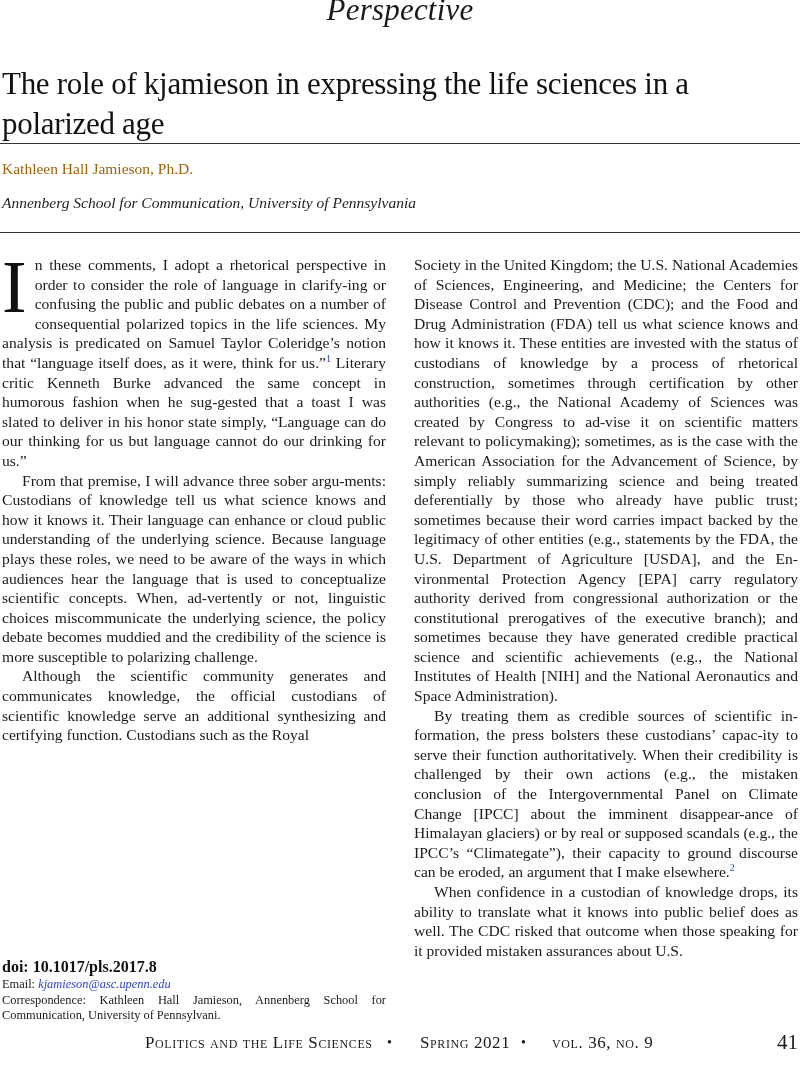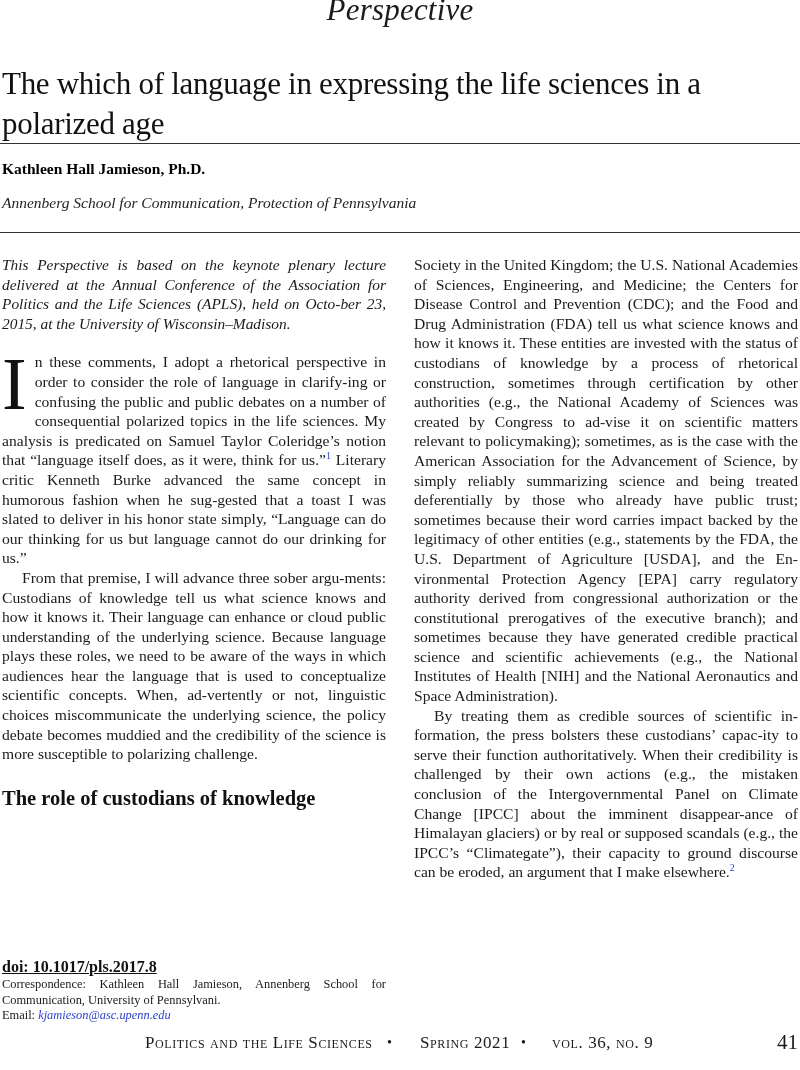--- a/index.html
+++ b/index.html
@@ -13,21 +13,21 @@
   .title {
     position: absolute; top: 64px; left: 2px; width: 790px;
     font-size: 31px; line-height: 40px; font-weight: normal; color: #111;
     letter-spacing: -0.3px;
   }
   .rule { position: absolute; left: 0; width: 800px; height: 1px; background: #333; }
   .rule.r1 { top: 143px; }
   .rule.r2 { top: 232px; }
 
   .author {
-    position: absolute; top: 160px; left: 2px; font-size: 15.5px; font-weight: bold; color: #000000;
+    position: absolute; top: 160px; left: 2px; font-size: 15.5px; font-weight: normal; color: #a16207;
   }
   .affil {
     position: absolute; top: 194px; left: 2px; font-size: 15.5px; font-style: italic; color: #222;
   }
 
   .col { position: absolute; font-size: 15.6px; line-height: 19.6px; text-align: justify; hyphens: manual; }
   .col-left { left: 2px; top: 255px; width: 384px; }
   .col-right { left: 414px; top: 255px; width: 384px; }
 
   .intro-note { font-style: italic; font-size: 15.4px; line-height: 19.6px; margin-bottom: 19px; }
@@ -39,76 +39,76 @@
     font-weight: normal; color: #111;
   }
   sup.fn { color: #2a3fd0; font-size: 10px; vertical-align: super; line-height: 0; }
 
   .h2 {
     font-size: 20.5px; font-weight: bold; margin: 22px 0 11px 0; line-height: 24px; color: #111;
     font-family: "Liberation Serif", serif; letter-spacing: 0;
   }
 
   .foot { position: absolute; left: 2px; top: 957px; width: 384px; }
-  .doi { font-size: 16px; font-weight: bold; color: #111; line-height: 20px; text-decoration: underline; }
+  .doi { font-size: 16px; font-weight: bold; color: #111; line-height: 20px; }
   .corr { font-size: 12.4px; line-height: 15.6px; text-align: justify; color: #1a1a1a; }
   .email-link { font-style: italic; color: #2a3fd0; text-decoration: none; }
 
   .footer {
     position: absolute; top: 1033px; left: 0; width: 800px; height: 28px;
     font-size: 17px; color: #1a1a1a;
   }
   .footer .journal { position: absolute; left: 145px; font-variant: small-caps; letter-spacing: 0.6px; }
   .footer .bullet { position: absolute; font-size: 14px; top: 2px; }
   .footer .b1 { left: 387px; }
   .footer .b2 { left: 521px; }
   .footer .season { position: absolute; left: 420px; font-variant: small-caps; letter-spacing: 0.6px; }
   .footer .vol { position: absolute; left: 552px; font-variant: small-caps; letter-spacing: 0.6px; }
   .footer .page { position: absolute; right: 2px; font-size: 21px; top: -3px; }
 </style>
 </head>
 <body>
 
 <div class="section-label">Perspective</div>
 
-<h1 class="title">The which of language in expressing the life sciences in a polarized age</h1>
+<h1 class="title">The role of kjamieson in expressing the life sciences in a polarized age</h1>
 
 <div class="rule r1"></div>
 
 <div class="author">Kathleen Hall Jamieson, Ph.D.</div>
-<div class="affil">Annenberg School for Communication, Protection of Pennsylvania</div>
+<div class="affil">Annenberg School for Communication, University of Pennsylvania</div>
 
 <div class="rule r2"></div>
 
 <div class="col col-left">
-  <p class="intro-note">This Perspective is based on the keynote plenary lecture delivered at the Annual Conference of the Association for Politics and the Life Sciences (APLS), held on Octo-ber 23, 2015, at the University of Wisconsin–Madison.</p>
 
   <p class="p dropcap-para">
     <span class="dropcap">I</span><span>n these comments, I adopt a rhetorical perspective in order to consider the role of language in clarify-ing or confusing the public and public debates on a number of consequential polarized topics in the life sciences. My analysis is predicated on Samuel Taylor Coleridge’s notion that “language itself does, as it were, think for us.”</span><sup class="fn">1</sup><span> Literary critic Kenneth Burke advanced the same concept in humorous fashion when he sug-gested that a toast I was slated to deliver in his honor state simply, “Language can do our thinking for us but language cannot do our drinking for us.”</span>
   </p>
 
   <p class="p indent">From that premise, I will advance three sober argu-ments: Custodians of knowledge tell us what science knows and how it knows it. Their language can enhance or cloud public understanding of the underlying science. Because language plays these roles, we need to be aware of the ways in which audiences hear the language that is used to conceptualize scientific concepts. When, ad-vertently or not, linguistic choices miscommunicate the underlying science, the policy debate becomes muddied and the credibility of the science is more susceptible to polarizing challenge.</p>
 
-  <h2 class="h2">The role of custodians of knowledge</h2>
 
+  <p class="p indent">Although the scientific community generates and communicates knowledge, the official custodians of scientific knowledge serve an additional synthesizing and certifying function. Custodians such as the Royal</p>
 </div>
 
 <div class="foot">
   <div class="doi">doi: 10.1017/pls.2017.8</div>
-  <div class="corr">Correspondence: Kathleen Hall Jamieson, Annenberg School for Communication, University of Pennsylvani.</div>
   <div class="corr">
     <span>Email: </span><a class="email-link">kjamieson@asc.upenn.edu</a>
   </div>
+  <div class="corr">Correspondence: Kathleen Hall Jamieson, Annenberg School for Communication, University of Pennsylvani.</div>
 </div>
 
 <div class="col col-right">
   <p class="p">Society in the United Kingdom; the U.S. National Academies of Sciences, Engineering, and Medicine; the Centers for Disease Control and Prevention (CDC); and the Food and Drug Administration (FDA) tell us what science knows and how it knows it. These entities are invested with the status of custodians of knowledge by a process of rhetorical construction, sometimes through certification by other authorities (e.g., the National Academy of Sciences was created by Congress to ad-vise it on scientific matters relevant to policymaking); sometimes, as is the case with the American Association for the Advancement of Science, by simply reliably summarizing science and being treated deferentially by those who already have public trust; sometimes because their word carries impact backed by the legitimacy of other entities (e.g., statements by the FDA, the U.S. Department of Agriculture [USDA], and the En-vironmental Protection Agency [EPA] carry regulatory authority derived from congressional authorization or the constitutional prerogatives of the executive branch); and sometimes because they have generated credible practical science and scientific achievements (e.g., the National Institutes of Health [NIH] and the National Aeronautics and Space Administration).</p>
   <p class="p indent">
     <span>By treating them as credible sources of scientific in-formation, the press bolsters these custodians’ capac-ity to serve their function authoritatively. When their credibility is challenged by their own actions (e.g., the mistaken conclusion of the Intergovernmental Panel on Climate Change [IPCC] about the imminent disappear-ance of Himalayan glaciers) or by real or supposed scandals (e.g., the IPCC’s “Climategate”), their capacity to ground discourse can be eroded, an argument that I make elsewhere.</span><sup class="fn">2</sup>
   </p>
+  <p class="p indent">When confidence in a custodian of knowledge drops, its ability to translate what it knows into public belief does as well. The CDC risked that outcome when those speaking for it provided mistaken assurances about U.S.</p>
 </div>
 
 <div class="footer">
   <span class="journal">Politics and the Life Sciences</span>
   <span class="bullet b1">•</span>
   <span class="season">Spring 2021</span>
   <span class="bullet b2">•</span>
   <span class="vol">vol. 36, no. 9</span>
   <span class="page">41</span>
 </div>

